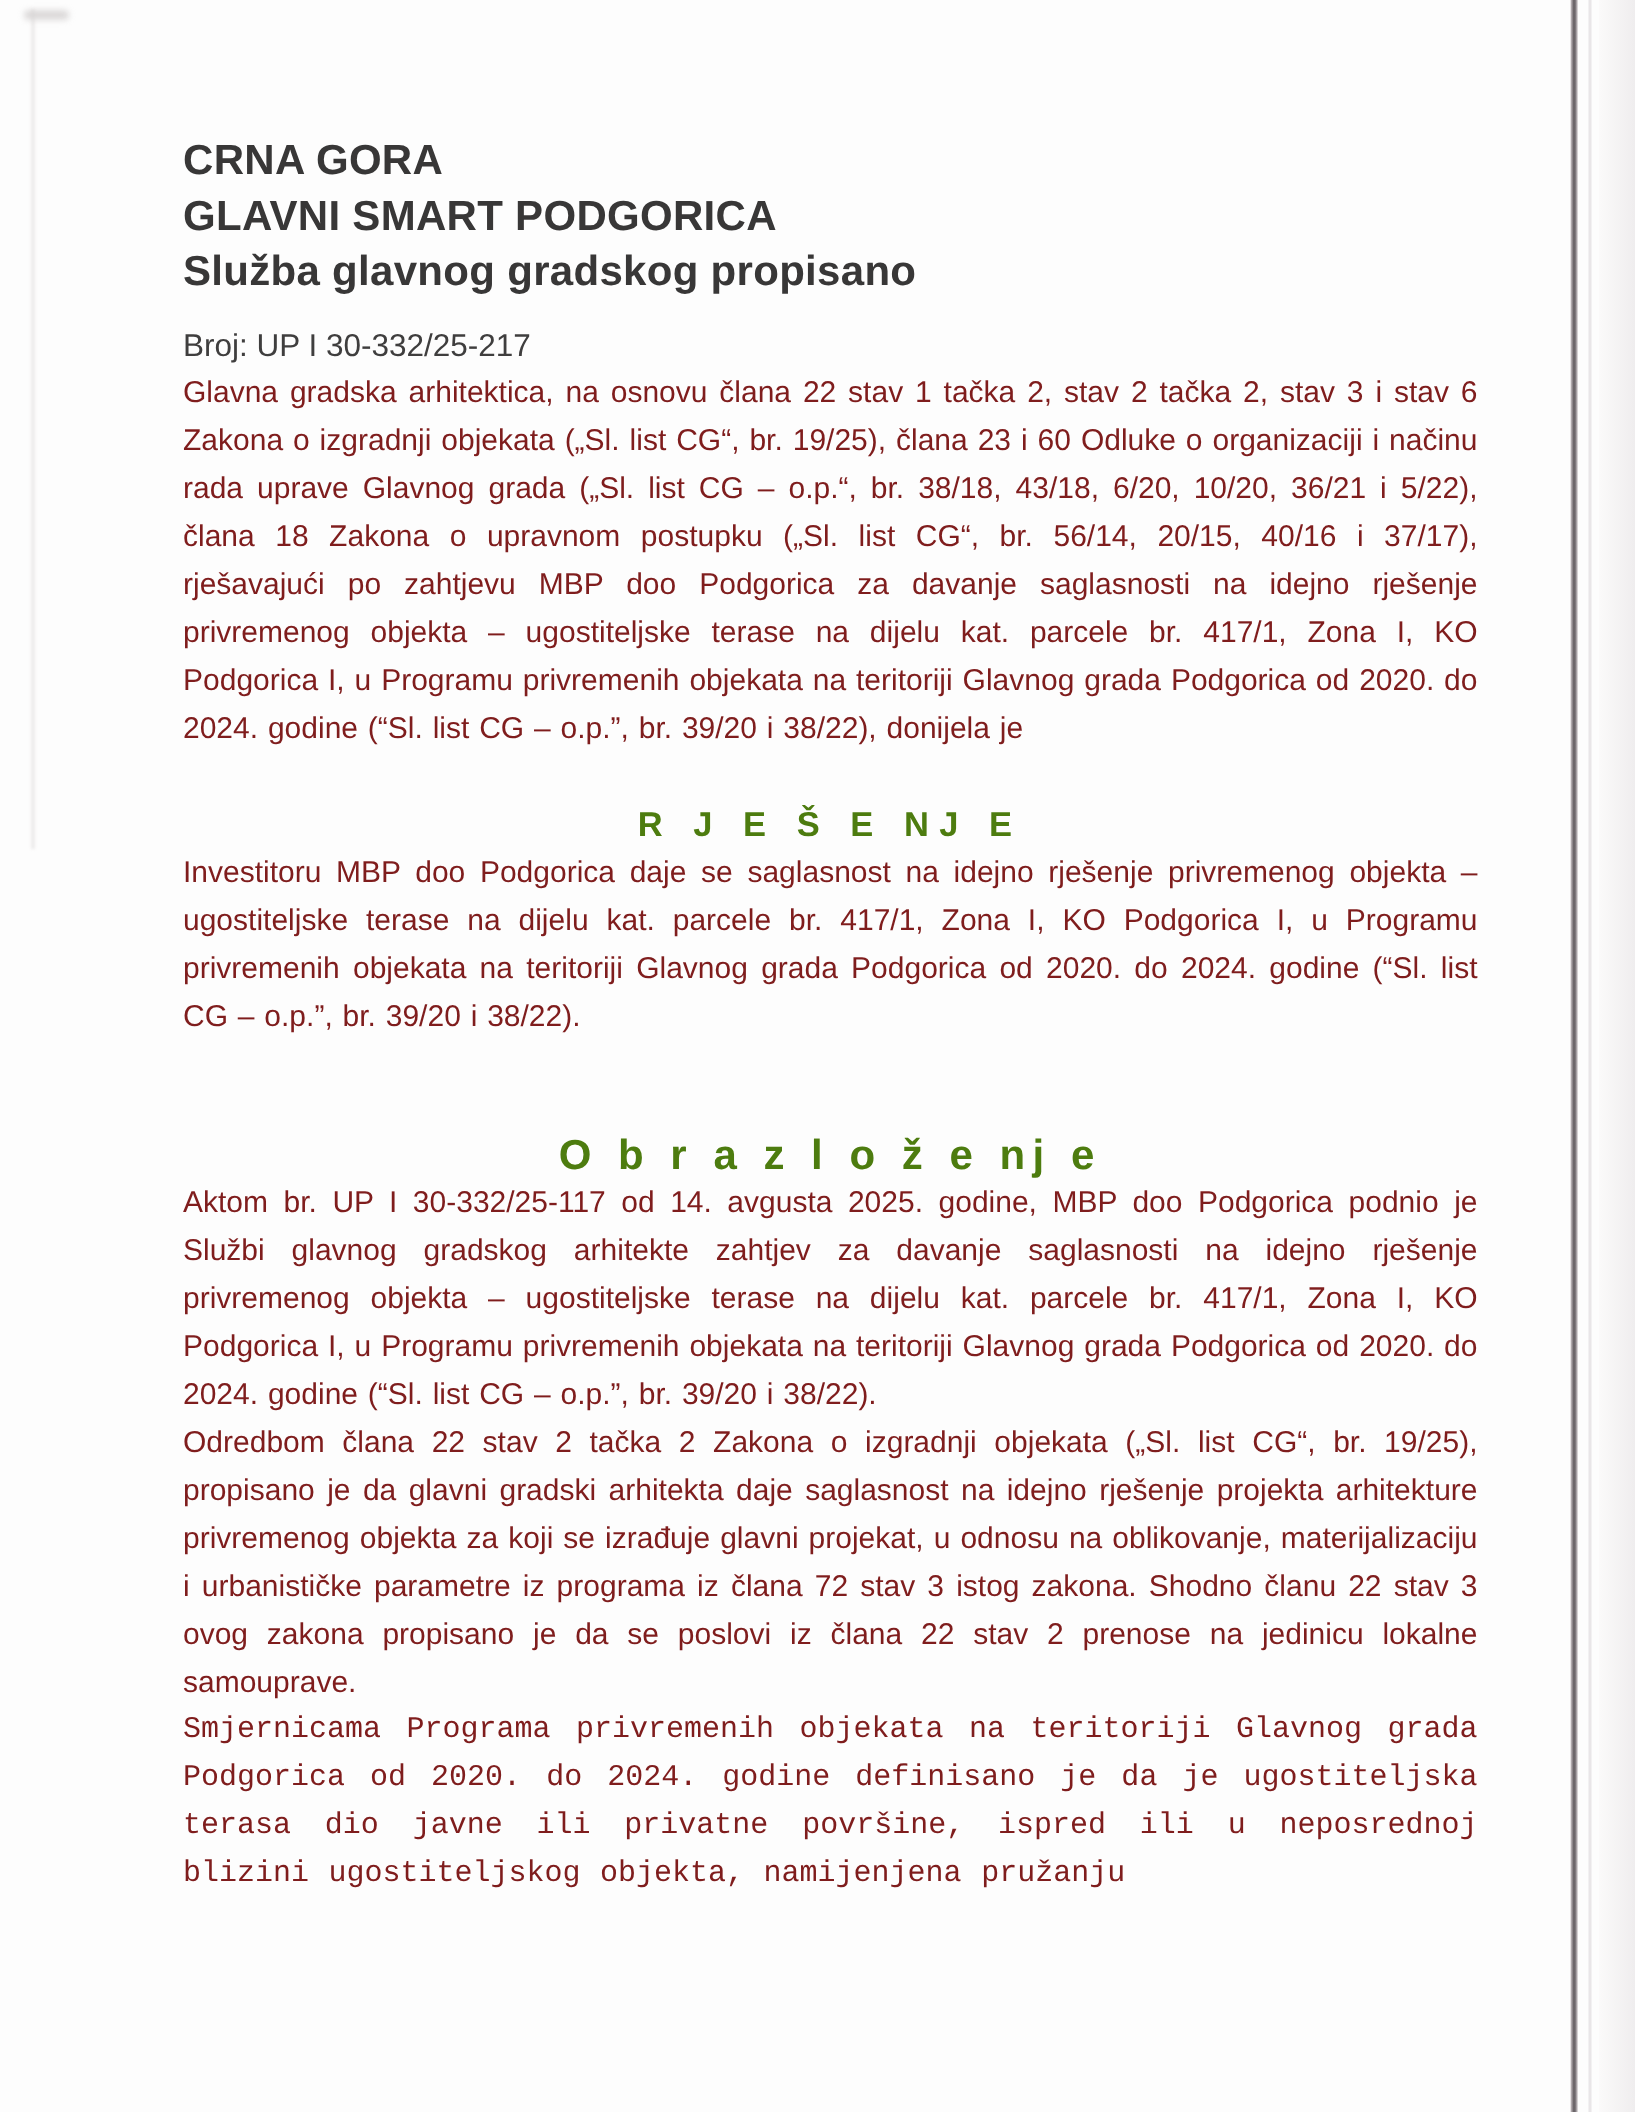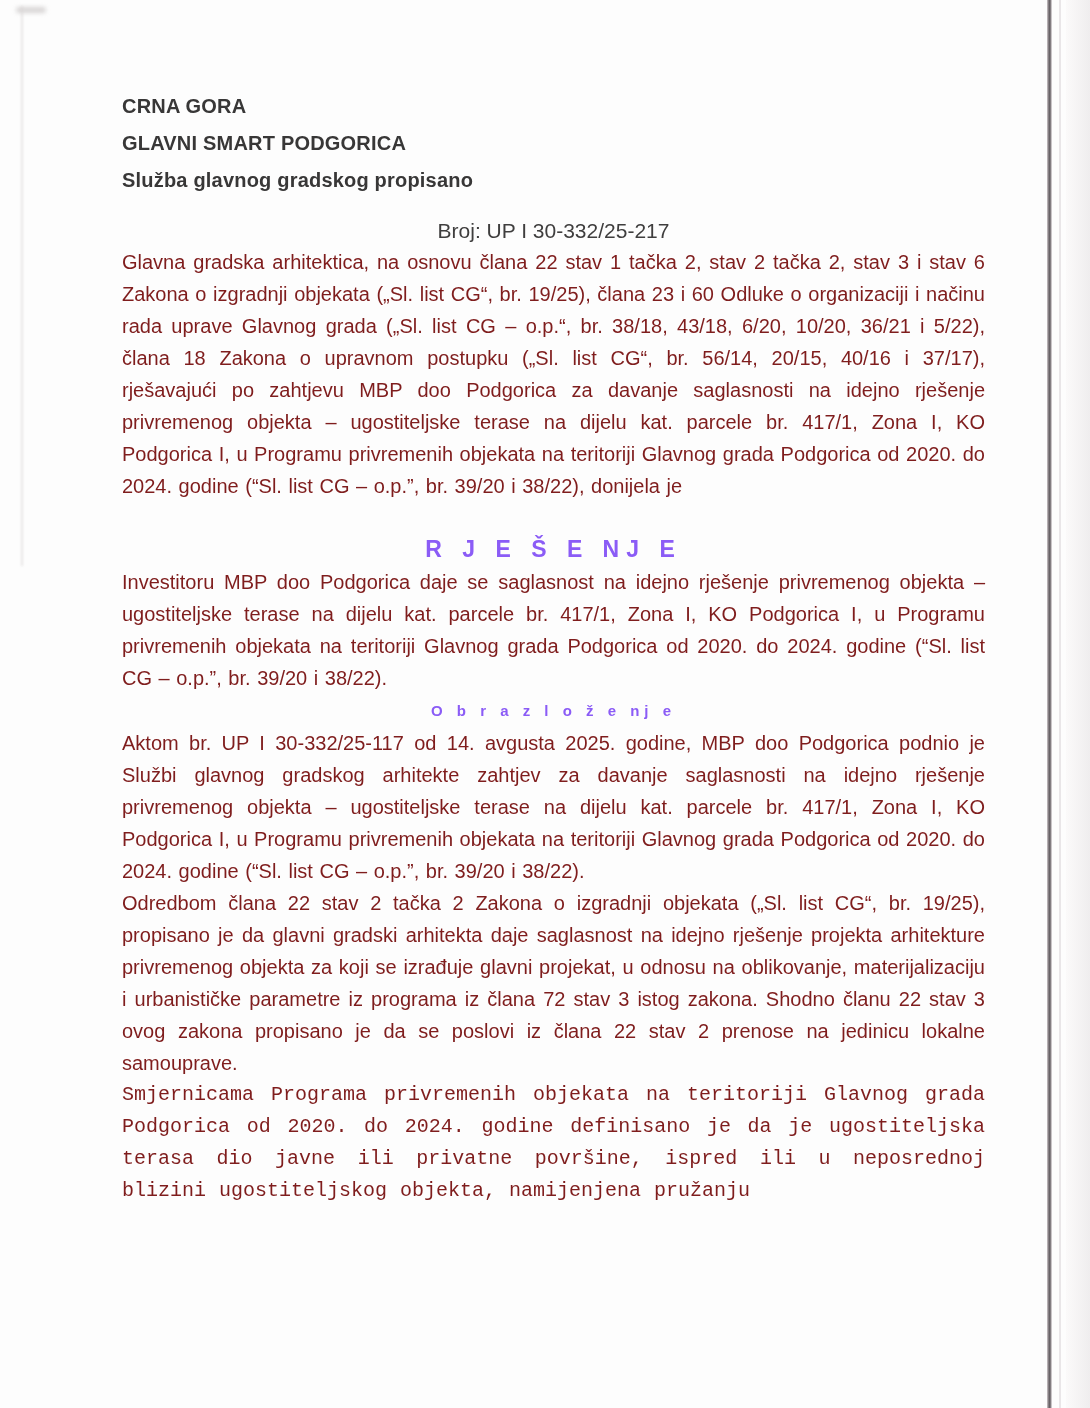--- a/index.html
+++ b/index.html
@@ -63,55 +63,56 @@
   
   .doc {
     position: absolute;
     left: 122px;
     top: 0;
     width: 863px;
     padding-top: 88px;
   }
   .letterhead div {
     font-weight: bold;
-    font-size: 20px;
+    font-size: 28px;
     line-height: 37px;
     color: #383737;
     letter-spacing: 0.2px;
   }
   .ref-row {
     margin-top: 17px;
     display: flex;
-    justify-content: center;
+    justify-content: flex-start;
     align-items: baseline;
     font-size: 21px;
     line-height: 30px;
   }
   p.body-par {
     margin: 0;
     font-size: 20px;
     line-height: 32px;
     text-align: justify;
     text-justify: inter-word;
     word-spacing: 1px;
     color: #7f1d1d;
   }
   .h-center {
     text-align: center;
     font-weight: bold;
-    color: #8b5cf6;
+    color: #4d7c0f;
   }
   .h-decision {
     margin-top: 30px;
     font-size: 23px;
     line-height: 34px;
     letter-spacing: 7px;
   }
   .h-explanation {
-    font-size: 15px;
+    margin-top: 59px;
+    font-size: 28px;
     line-height: 33px;
     letter-spacing: 5px;
   }
   .mt-p1 { margin-top: 45px; }
   .mt-p2 { margin-top: 21px; }
   .mt-p3 { margin-top: 19px; }
   .mt-p4 { margin-top: 8px; }
   .mt-p5 { margin-top: 6px; }
   .mt-p6 { margin-top: 18px; font-family: Liberation Mono, monospace; }
 </style>

